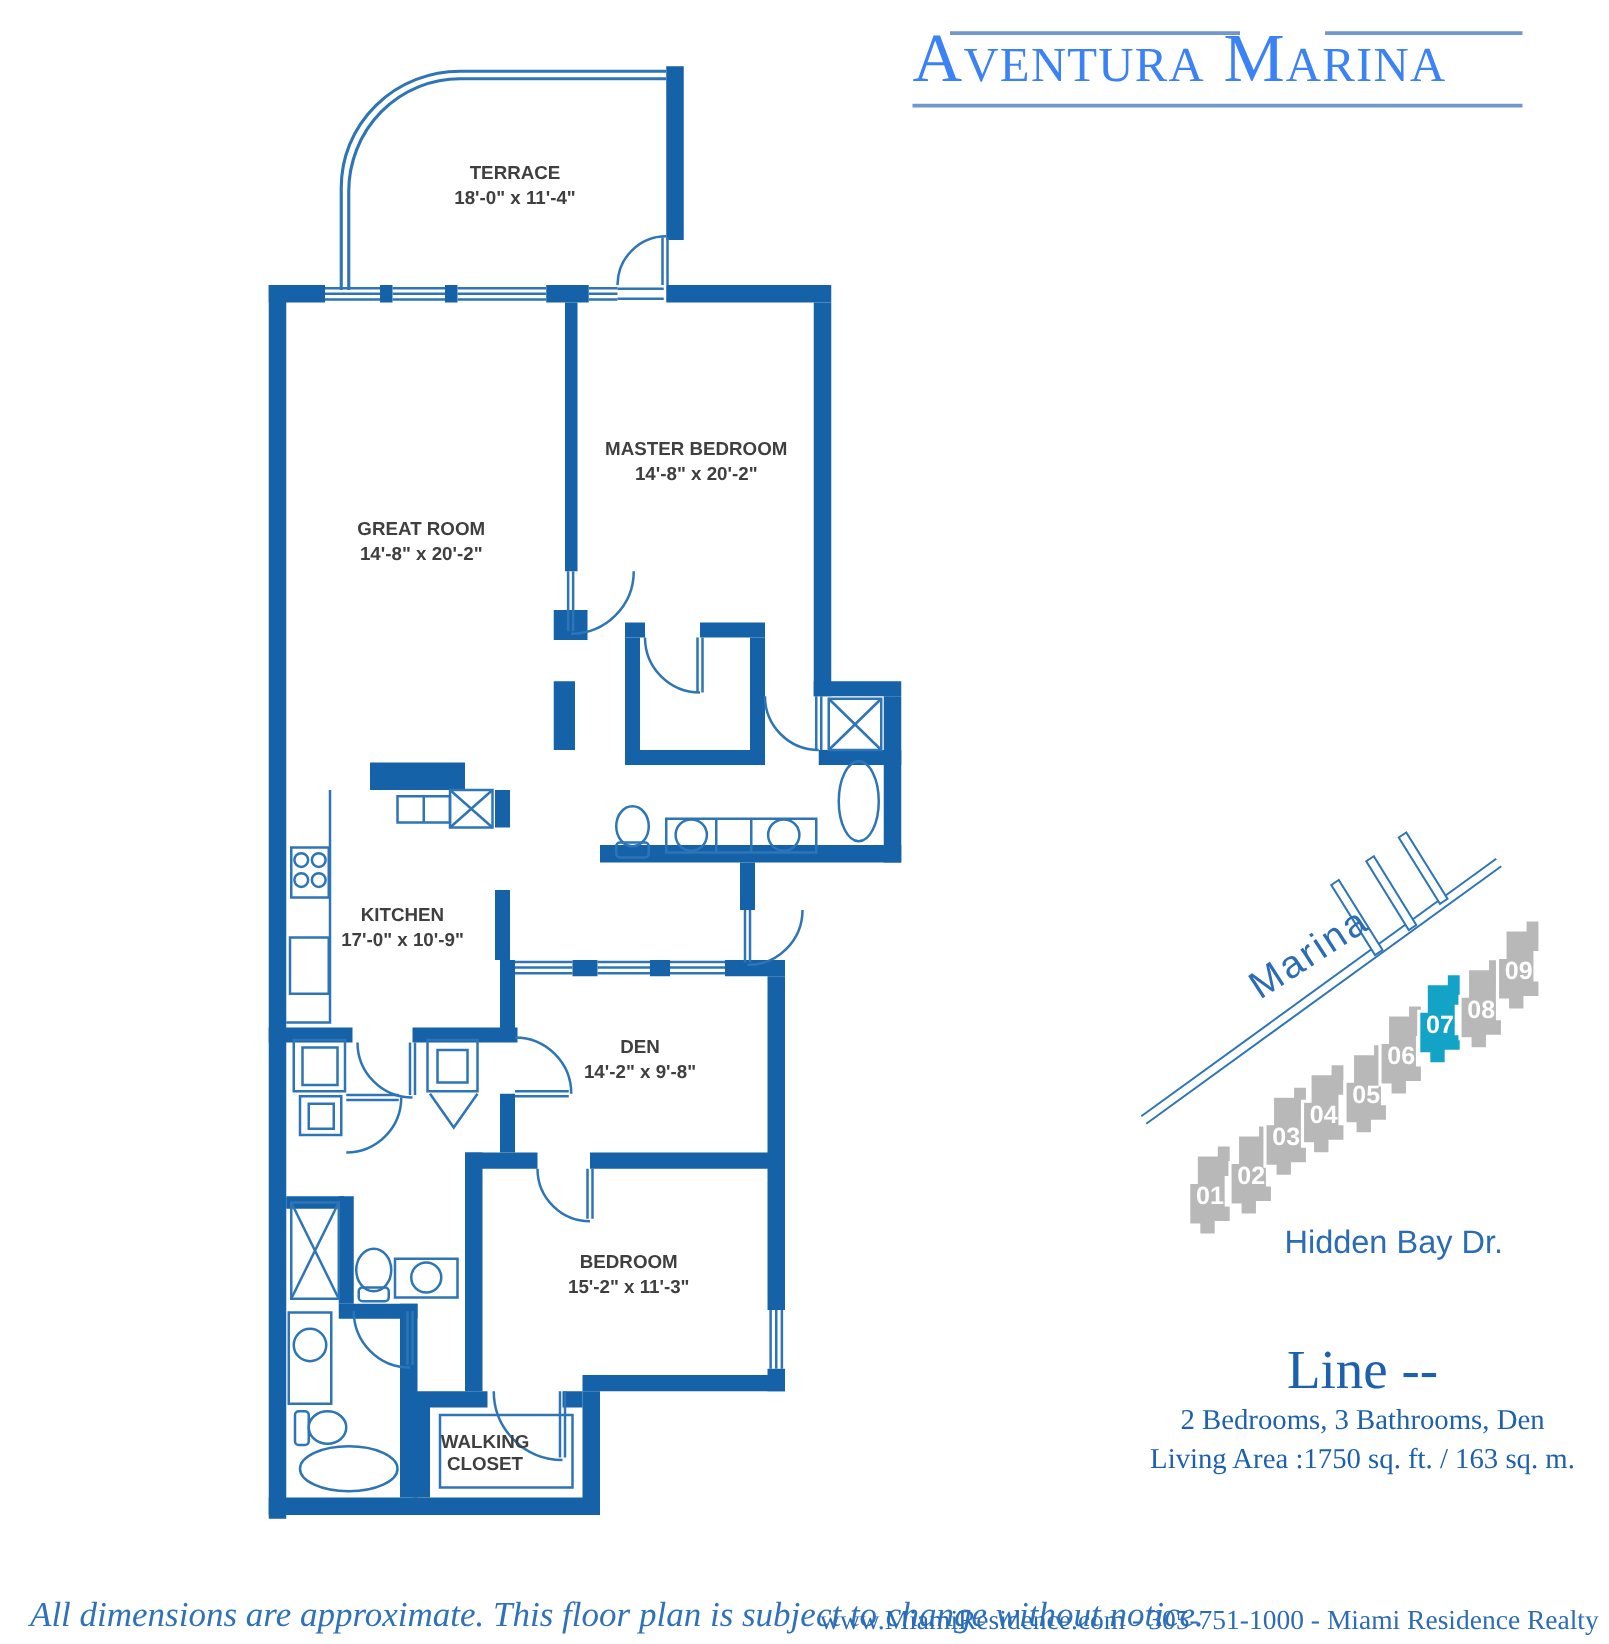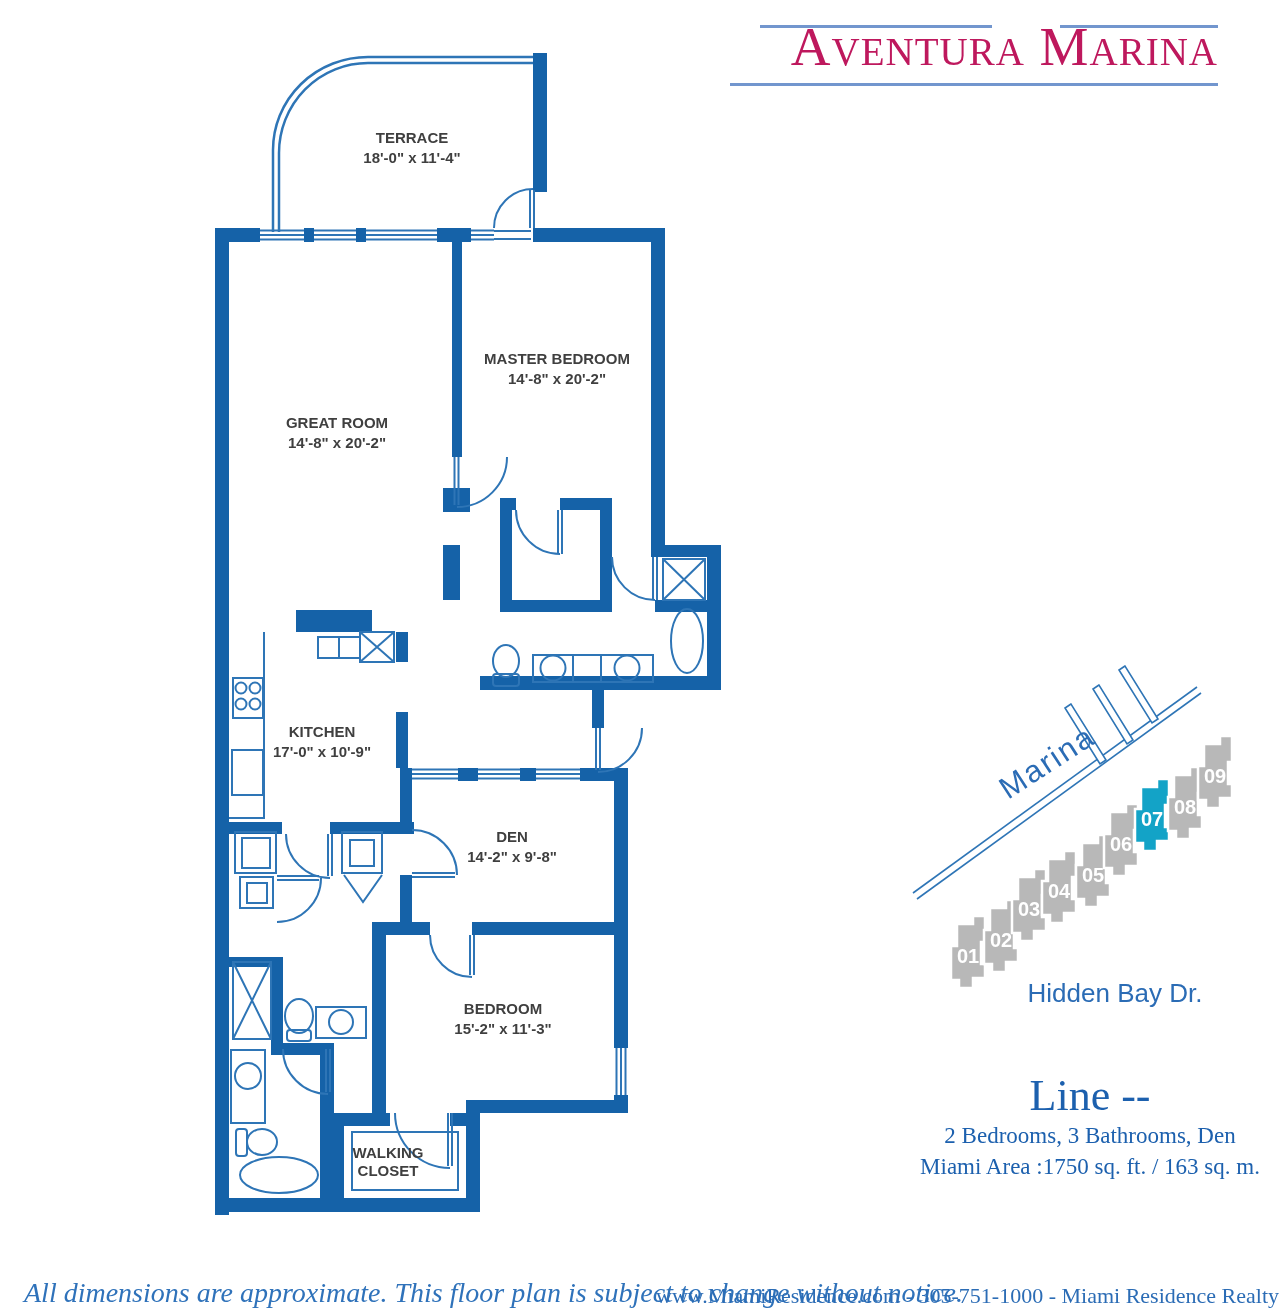--- a/index.html
+++ b/index.html
@@ -10,22 +10,22 @@
        font-size:15px;fill:#3f3f3f;text-anchor:middle;}
   .bnum{font-family:"Liberation Sans",sans-serif;font-weight:bold;font-size:20px;
        fill:#ffffff;text-anchor:middle;}
   .marina-label{font-family:"Liberation Sans",sans-serif;font-size:31px;fill:#2b6cb5;
        letter-spacing:2px;}
   .street-label{font-family:"Liberation Sans",sans-serif;font-size:26px;fill:#2b6cb5;
        text-anchor:middle;}
   
   .logo{position:absolute;left:730px;top:14px;width:488px;height:74px;}
   .logo-text{font-family:"Liberation Serif",serif;font-variant:small-caps;
-       font-size:55px;line-height:66px;color:#be185d;white-space:nowrap;
-       text-align:right;letter-spacing:1px;}
+       font-size:55px;line-height:66px;color:#3b82f6;white-space:nowrap;
+       text-align:left;letter-spacing:1px;}
   .logo-rule-top-1{position:absolute;left:30px;top:11px;width:232px;height:3px;background:#7296ce;}
   .logo-rule-top-2{position:absolute;left:330px;top:11px;width:158px;height:3px;background:#7296ce;}
   .logo-underline{position:absolute;left:0;bottom:2px;width:100%;height:3px;background:#7296ce;}
   
   .unit-info{position:absolute;left:880px;top:1072px;width:420px;text-align:center;
        font-family:"Liberation Serif",serif;color:#1c60ae;}
   .line-title{font-size:44px;line-height:48px;}
   .unit-config{font-size:23px;line-height:31px;}
   .living-area{font-size:23px;line-height:31px;}
   .living-area .val{}
@@ -297,20 +297,20 @@
   <div class="logo-rule-top-1"></div>
   <div class="logo-rule-top-2"></div>
   <div class="logo-text">Aventura Marina</div>
   <div class="logo-underline"></div>
 </div>
 
 <div class="unit-info">
   <div class="line-title">Line --</div>
   <div class="unit-config">2 Bedrooms, 3 Bathrooms, Den</div>
   <div class="living-area">
-    <span>Miami Area :</span><span class="val">1750 sq. ft. / 163 sq. m.</span>
+    <span>Living Area :</span><span class="val">1750 sq. ft. / 163 sq. m.</span>
   </div>
 </div>
 
 <div class="footer">
   <span class="footer-disclaimer">All dimensions are approximate.  This floor plan is subject to change without notice.</span>
   <span class="footer-contact">www.MiamiResidence.com  -  305-751-1000  -  Miami Residence Realty</span>
 </div>
 
 </body></html>

